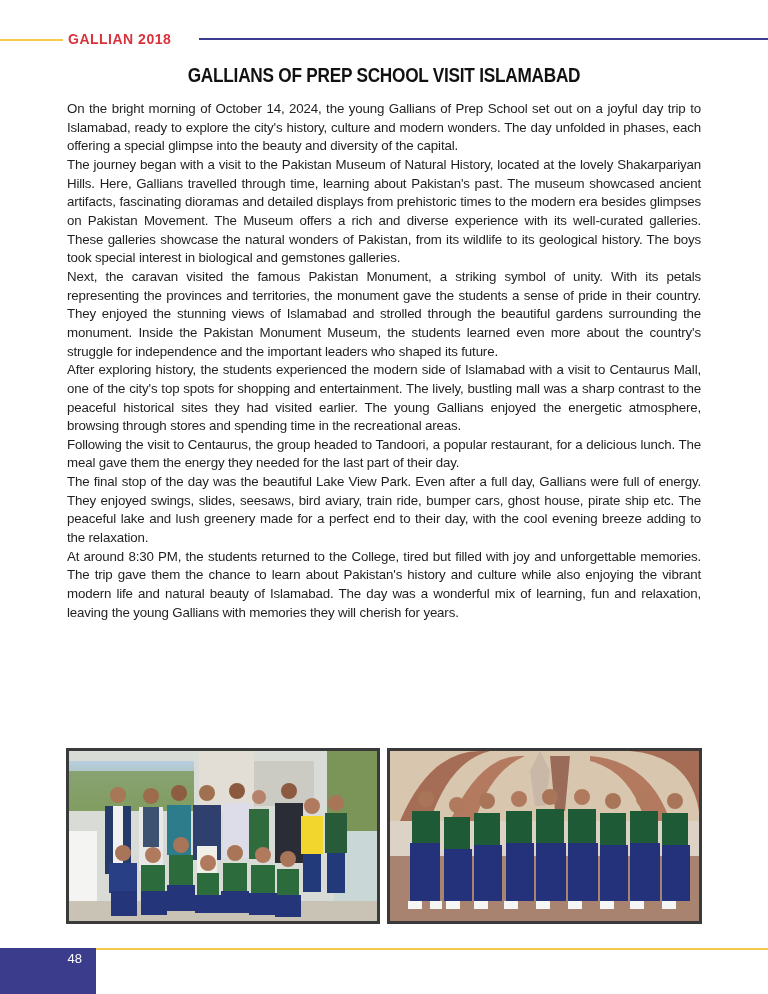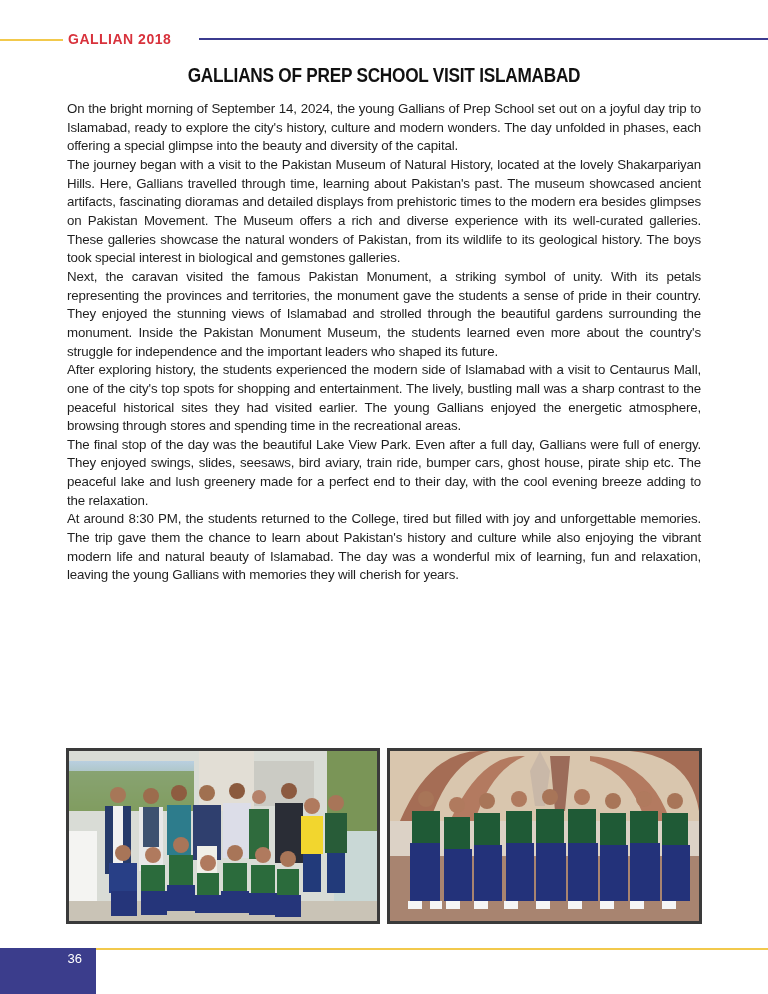--- a/index.html
+++ b/index.html
@@ -33,24 +33,25 @@
 
 <div class="header-bar">
   <div class="header-line-yellow"></div>
   <div class="header-title" style="color:#d8323c;">GALLIAN 2018</div>
   <div class="header-line-blue"></div>
 </div>
 
 <h1 class="page-title">GALLIANS OF PREP SCHOOL VISIT ISLAMABAD</h1>
 
 <div class="article">
-  <p>On the bright morning of September 14, 2024, the young Gallians of Prep School set out on a joyful day trip to Islamabad, ready to explore the city's history, culture and modern wonders. The day unfolded in phases, each offering a special glimpse into the beauty and diversity of the capital.</p>
+  <p>On the bright morning of October 14, 2024, the young Gallians of Prep School set out on a joyful day trip to Islamabad, ready to explore the city's history, culture and modern wonders. The day unfolded in phases, each offering a special glimpse into the beauty and diversity of the capital.</p>
   <p>The journey began with a visit to the Pakistan Museum of Natural History, located at the lovely Shakarpariyan Hills. Here, Gallians travelled through time, learning about Pakistan's past. The museum showcased ancient artifacts, fascinating dioramas and detailed displays from prehistoric times to the modern era besides glimpses on Pakistan Movement. The Museum offers a rich and diverse experience with its well-curated galleries. These galleries showcase the natural wonders of Pakistan, from its wildlife to its geological history. The boys took special interest in biological and gemstones galleries.</p>
   <p>Next, the caravan visited the famous Pakistan Monument, a striking symbol of unity. With its petals representing the provinces and territories, the monument gave the students a sense of pride in their country. They enjoyed the stunning views of Islamabad and strolled through the beautiful gardens surrounding the monument. Inside the Pakistan Monument Museum, the students learned even more about the country's struggle for independence and the important leaders who shaped its future.</p>
   <p>After exploring history, the students experienced the modern side of Islamabad with a visit to Centaurus Mall, one of the city's top spots for shopping and entertainment. The lively, bustling mall was a sharp contrast to the peaceful historical sites they had visited earlier. The young Gallians enjoyed the energetic atmosphere, browsing through stores and spending time in the recreational areas.</p>
+  <p>Following the visit to Centaurus, the group headed to Tandoori, a popular restaurant, for a delicious lunch. The meal gave them the energy they needed for the last part of their day.</p>
   <p>The final stop of the day was the beautiful Lake View Park. Even after a full day, Gallians were full of energy. They enjoyed swings, slides, seesaws, bird aviary, train ride, bumper cars, ghost house, pirate ship etc. The peaceful lake and lush greenery made for a perfect end to their day, with the cool evening breeze adding to the relaxation.</p>
   <p>At around 8:30 PM, the students returned to the College, tired but filled with joy and unforgettable memories. The trip gave them the chance to learn about Pakistan's history and culture while also enjoying the vibrant modern life and natural beauty of Islamabad. The day was a wonderful mix of learning, fun and relaxation, leaving the young Gallians with memories they will cherish for years.</p>
 </div>
 
 <div class="photos">
   <div class="photo photo-1" title="Group photo of students and teachers inside the Pakistan Museum of Natural History">
     <svg width="308" height="170" viewBox="0 0 308 170">
       <defs>
         <linearGradient id="wall1" x1="0" y1="0" x2="0" y2="1">
           <stop offset="0" stop-color="#b9cfe0"></stop>
@@ -169,14 +170,14 @@
           <rect x="210" y="150" width="14" height="8"></rect>
         <rect x="240" y="150" width="14" height="8"></rect>
           <rect x="272" y="150" width="14" height="8"></rect>
       </g>
     </svg>
   </div>
 </div>
 
 <div class="footer-line"></div>
 <div class="page-num-box">
-  <span class="page-num">36</span>
+  <span class="page-num">48</span>
 </div>
 
 </body></html>

